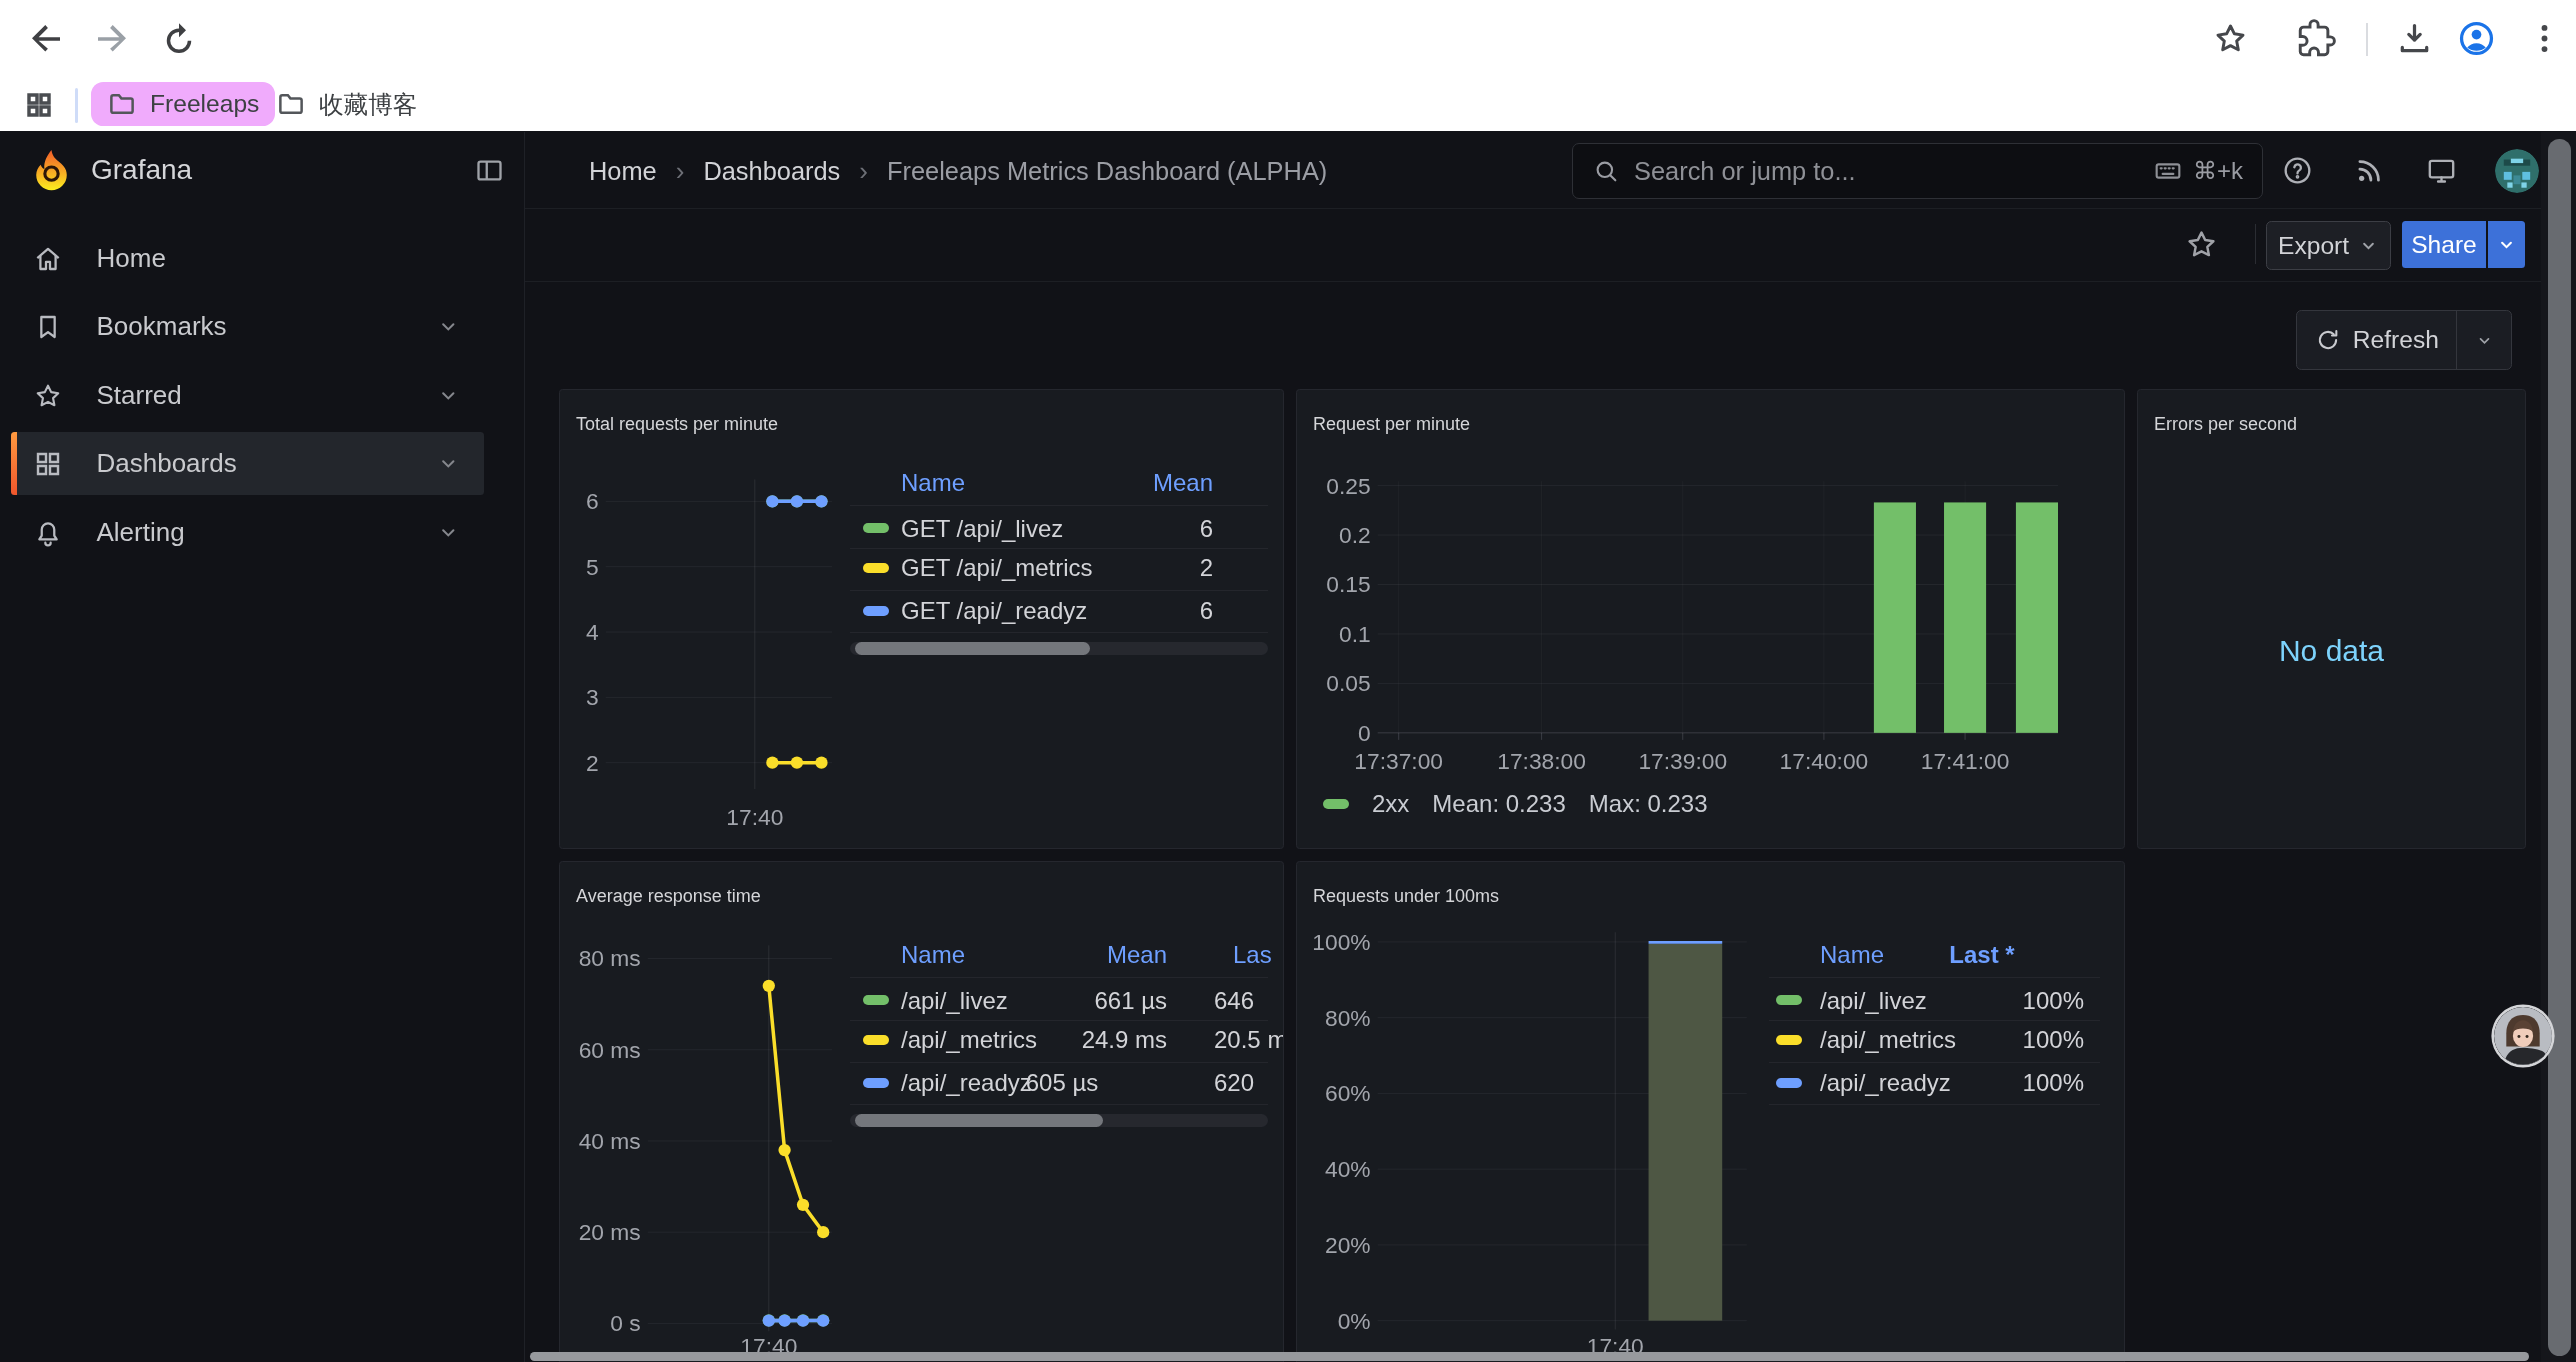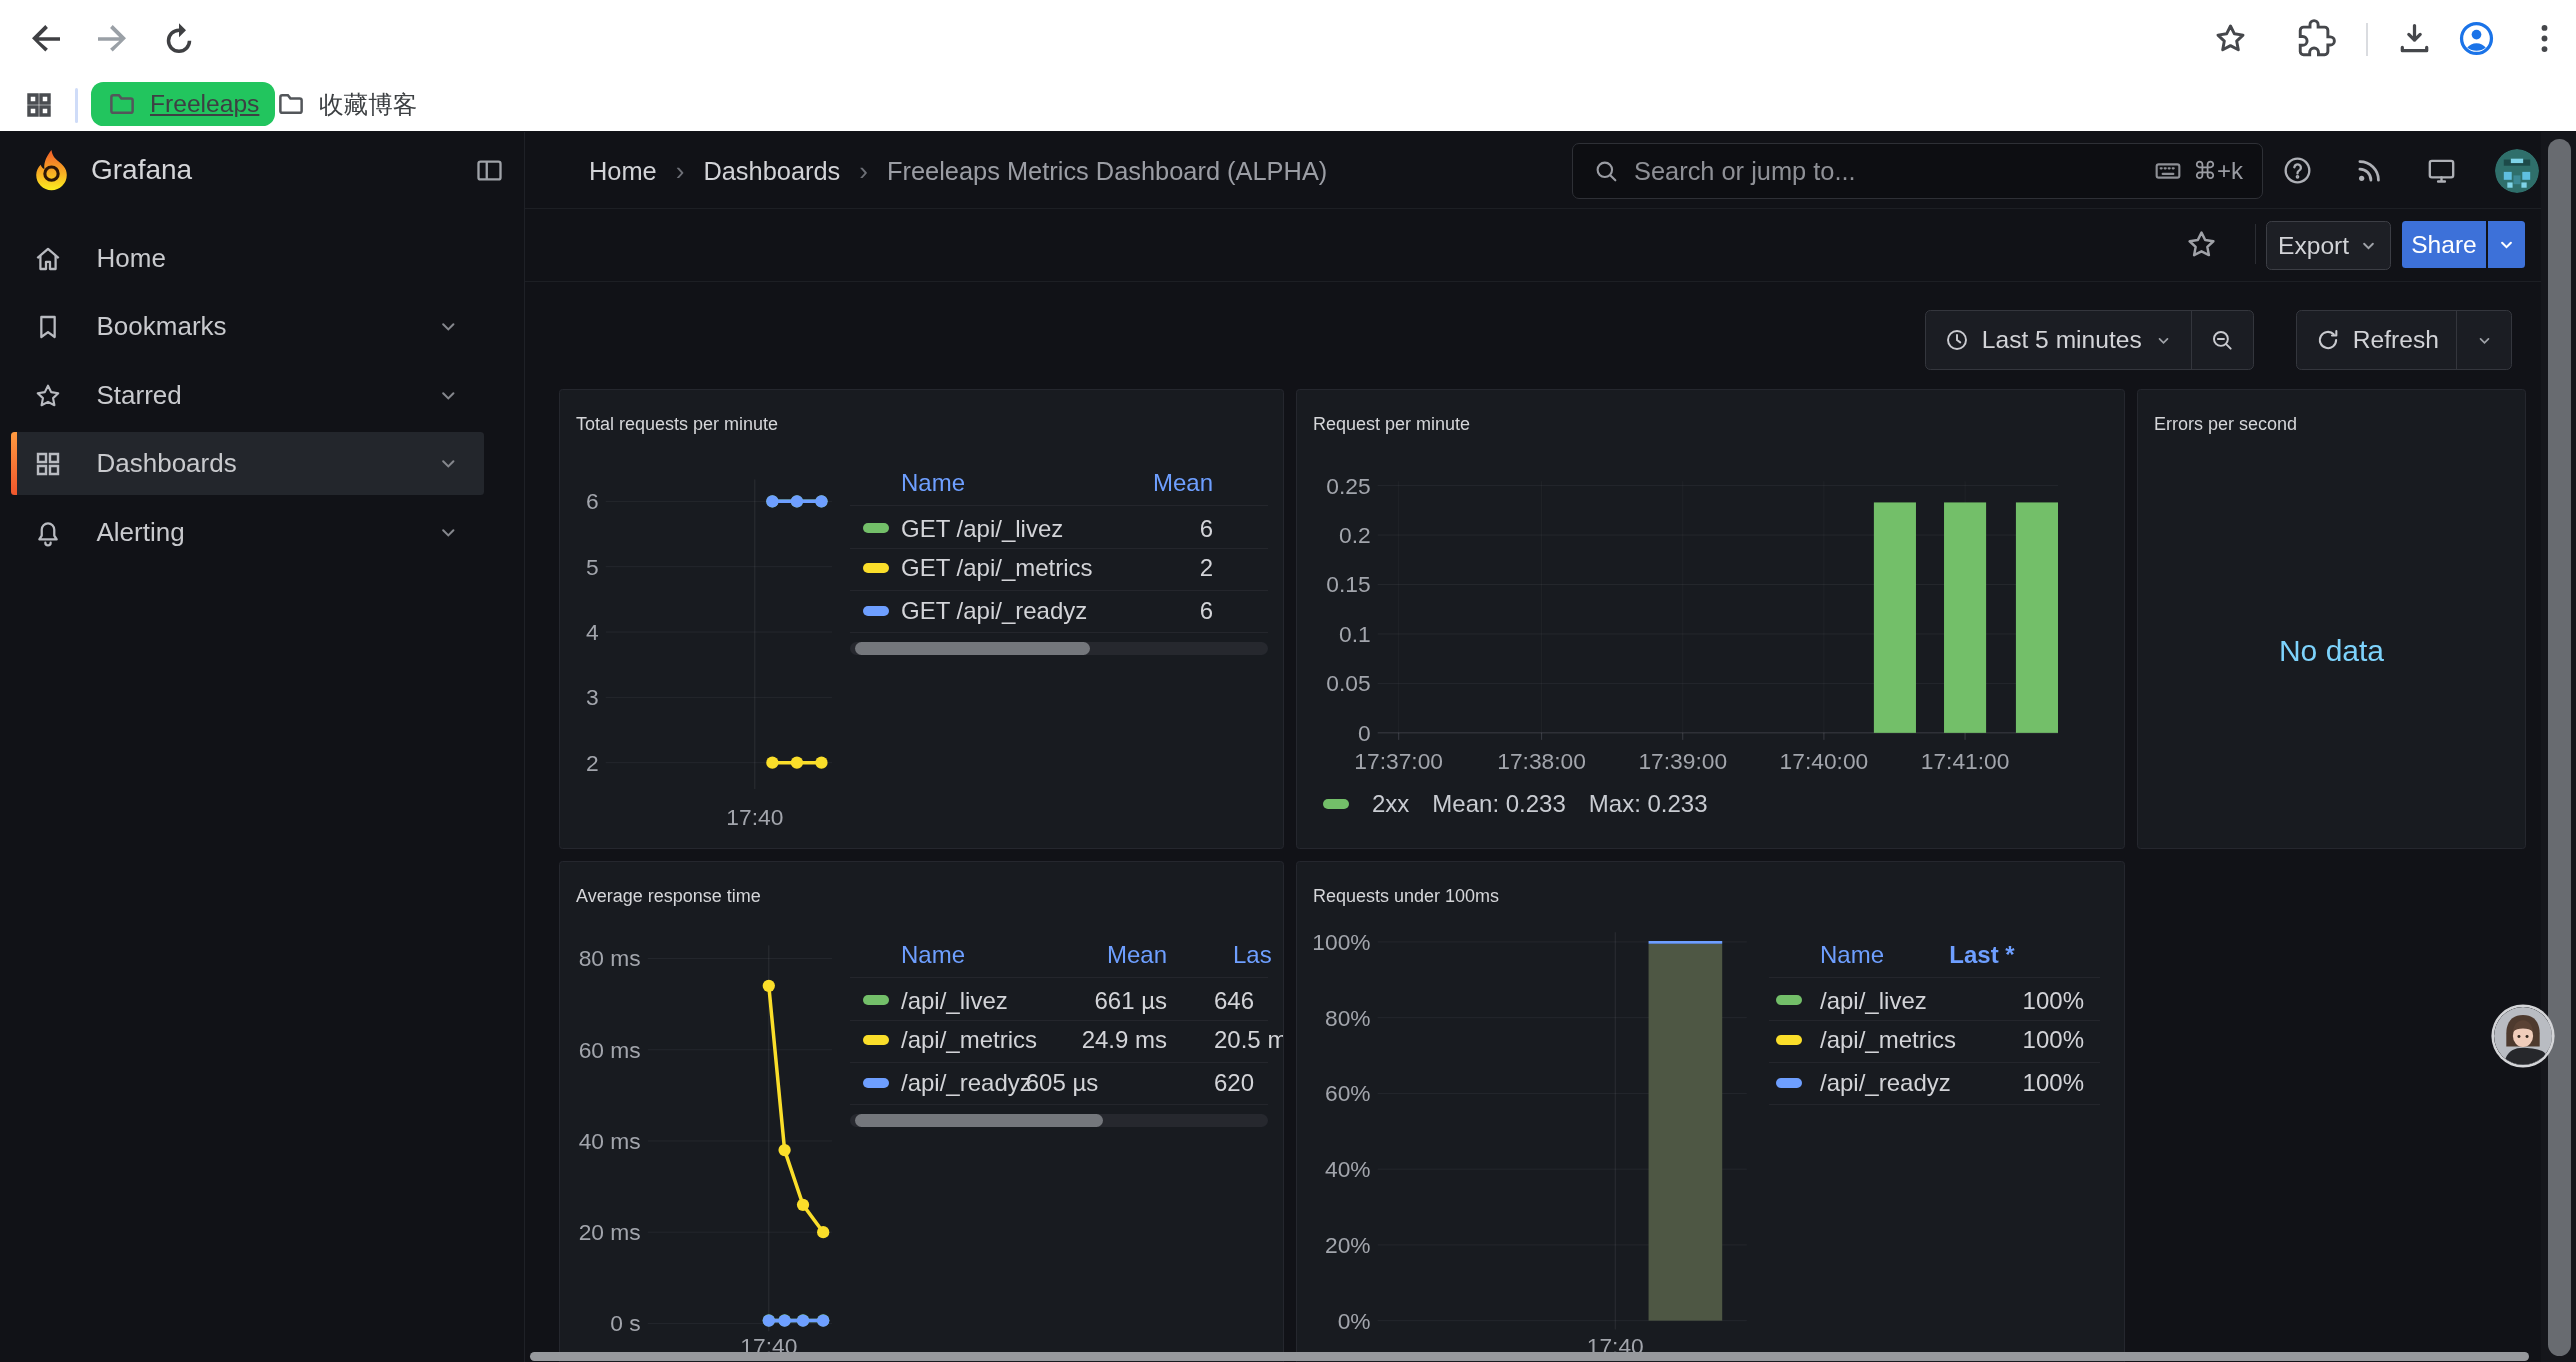--- a/index.html
+++ b/index.html
@@ -145,21 +145,21 @@
     </div>
   </div>
 
   <div id="bookmarks">
     <div id="bm-grid">
       <svg viewBox="0 0 24 24" width="32" height="32" fill="none" stroke="currentColor" stroke-width="2.6">
           <path d="M4.5 4.5h6v6h-6zM13.5 4.5h6v6h-6zM4.5 13.5h6v6h-6zM13.5 13.5h6v6h-6z"></path>
         </svg>
     </div>
     <div id="bm-divider"></div>
-    <div class="bm-item" style="left:91px;background:#22c55e;text-decoration:underline;">
+    <div class="bm-item" style="left:91px;background:#f0abfc;">
       <span class="bm-folder">
         <svg viewBox="0 0 24 24" width="30" height="30" fill="none" stroke="currentColor" stroke-width="2">
             <path d="M3.5 6.5a1.5 1.5 0 0 1 1.5-1.5h4.5l2 2.5H19a1.5 1.5 0 0 1 1.5 1.5v8.5a1.5 1.5 0 0 1-1.5 1.5H5a1.5 1.5 0 0 1-1.5-1.5z"></path>
           </svg>
       </span>
       <span>Freeleaps</span>
     </div>
     <div class="bm-item" style="left:260px;">
       <span class="bm-folder">
         <svg viewBox="0 0 24 24" width="30" height="30" fill="none" stroke="currentColor" stroke-width="2">
@@ -338,45 +338,20 @@
         </span>
         <span class="sb-label">Alerting</span>
         <span class="sb-chev">
           <svg viewBox="0 0 24 24" width="24.6" height="24.6" fill="none" stroke="currentColor" stroke-width="2" stroke-linecap="round">
             <path d="M7 10l5 5 5-5"></path>
           </svg>
         </span>
       </div>
     </nav>
 
-  <div class="tb-group" style="left:1925px;">
-    <div class="tb-seg">
-      <span class="tb-ic">
-        <svg viewBox="0 0 24 24" width="26" height="26" fill="none" stroke="currentColor" stroke-width="1.8" stroke-linecap="round">
-            <circle cx="12" cy="12" r="8.3"></circle>
-            <path d="M12 7.3V12l3 2.2"></path>
-          </svg>
-      </span>
-      <span>Last 5 minutes</span>
-      <span class="chev-s">
-        <svg viewBox="0 0 24 24" width="19" height="19" fill="none" stroke="currentColor" stroke-width="2.2" stroke-linecap="round">
-            <path d="M7 10l5 5 5-5"></path>
-          </svg>
-      </span>
-    </div>
-    <div class="tb-seg">
-      <span class="tb-ic">
-        <svg viewBox="0 0 24 24" width="26" height="26" fill="none" stroke="currentColor" stroke-width="1.8" stroke-linecap="round">
-            <circle cx="11" cy="11" r="6.4"></circle>
-            <line x1="15.8" y1="15.8" x2="20" y2="20"></line>
-            <line x1="8.2" y1="11" x2="13.8" y2="11"></line>
-          </svg>
-      </span>
-    </div>
-  </div>
   <div class="tb-group" style="left:2296px;">
     <div class="tb-seg">
       <span class="tb-ic">
         <svg viewBox="0 0 24 24" width="26" height="26" fill="none" stroke="currentColor" stroke-width="1.9" stroke-linecap="round">
             <path d="M19.5 12a7.5 7.5 0 1 1-2.2-5.3"></path>
             <path d="M19.7 3.8v4h-4" stroke-linejoin="round"></path>
           </svg>
       </span>
       <span>Refresh</span>
     </div>

